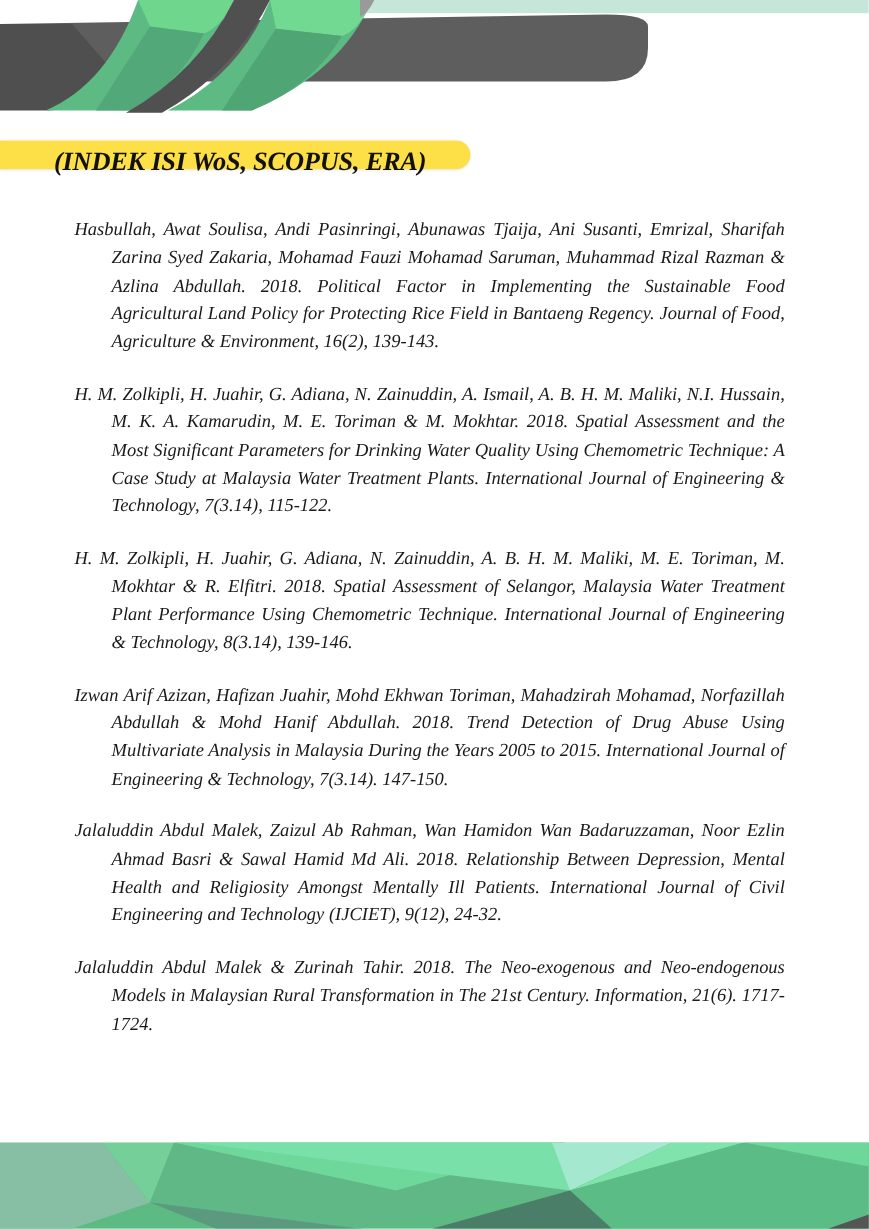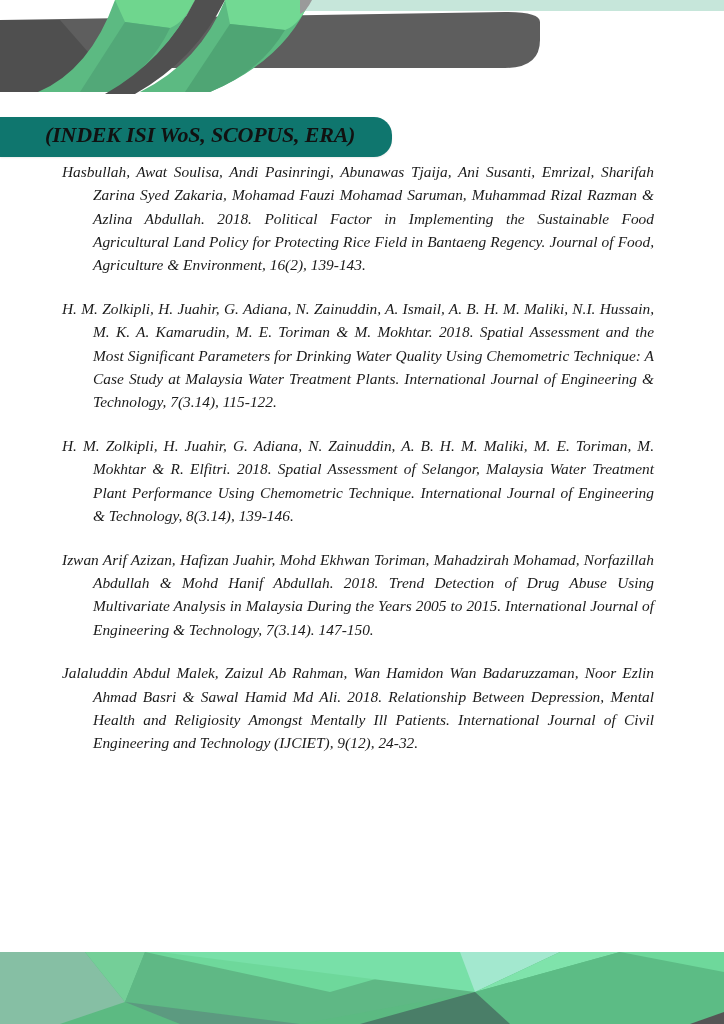--- a/index.html
+++ b/index.html
@@ -6,35 +6,35 @@
   body {
     width: 724px; height: 1024px; position: relative; overflow: hidden;
     background: #ffffff;
     font-family: "Liberation Serif", "DejaVu Serif", serif;
     color: #1a1a1a;
   }
   .top-deco { position: absolute; left: 0; top: 0; width: 724px; height: 100px; }
   .bottom-deco { position: absolute; left: 0; top: 952px; width: 724px; height: 72px; }
 
   .section-pill {
-    position: absolute; left: 0; top: 117px; width: 392px; height: 40px;
-    background: #0f766e;
+    position: absolute; left: 0; top: 117px; width: 392px; height: 24px;
+    background: #fde047;
     border-radius: 0 18px 18px 0;
     box-shadow: 0 1px 2px rgba(0,0,0,0.08);
   }
   .section-title {
     position: absolute; left: 45px; top: 4px;
     font-family: "Liberation Serif", serif;
     font-weight: bold; font-style: italic;
     font-size: 22px; line-height: 28px; color: #111;
     white-space: nowrap; letter-spacing: -0.2px;
   }
 
   .refs {
-    position: absolute; left: 62px; top: 160px; width: 592px;
+    position: absolute; left: 62px; top: 180px; width: 592px;
   }
   .ref {
     font-size: 15.4px; line-height: 23.3px;
     text-align: justify;
     padding-left: 31px; text-indent: -31px;
     margin: 0 0 20.5px 0;
   }
   .ref .body { font-style: oblique; }
   .ref .journal { font-style: italic; }
   .ref .tail { font-style: oblique; }
@@ -62,20 +62,21 @@
 <div class="section-pill">
   <span class="section-title">(INDEK ISI WoS, SCOPUS, ERA)</span>
 </div>
 
 <div class="refs">
   <p class="ref"><span class="body">Hasbullah, Awat Soulisa, Andi Pasinringi, Abunawas Tjaija, Ani Susanti, Emrizal, Sharifah Zarina Syed Zakaria, Mohamad Fauzi Mohamad Saruman, Muhammad Rizal Razman &amp; Azlina Abdullah. 2018. Political Factor in Implementing the Sustainable Food Agricultural Land Policy for Protecting Rice Field in Bantaeng Regency. </span><span class="journal">Journal of Food, Agriculture &amp; Environment</span><span class="tail">, 16(2), 139-143.</span></p>
   <p class="ref"><span class="body">H. M. Zolkipli, H. Juahir, G. Adiana, N. Zainuddin, A. Ismail, A. B. H. M. Maliki, N.I. Hussain, M. K. A. Kamarudin, M. E. Toriman &amp; M. Mokhtar. 2018. Spatial Assessment and the Most Significant Parameters for Drinking Water Quality Using Chemometric Technique: A Case Study at Malaysia Water Treatment Plants. </span><span class="journal">International Journal of Engineering &amp; Technology</span><span class="tail">, 7(3.14), 115-122.</span></p>
   <p class="ref"><span class="body">H. M. Zolkipli, H. Juahir, G. Adiana, N. Zainuddin, A. B. H. M. Maliki, M. E. Toriman, M. Mokhtar &amp; R. Elfitri. 2018. Spatial Assessment of Selangor, Malaysia Water Treatment Plant Performance Using Chemometric Technique. </span><span class="journal">International Journal of Engineering &amp; Technology</span><span class="tail">, 8(3.14), 139-146.</span></p>
   <p class="ref"><span class="body">Izwan Arif Azizan, Hafizan Juahir, Mohd Ekhwan Toriman, Mahadzirah Mohamad, Norfazillah Abdullah &amp; Mohd Hanif Abdullah. 2018. Trend Detection of Drug Abuse Using Multivariate Analysis in Malaysia During the Years 2005 to 2015. </span><span class="journal">International Journal of Engineering &amp; Technology</span><span class="tail">, 7(3.14). 147-150.</span></p>
   <p class="ref"><span class="body">Jalaluddin Abdul Malek, Zaizul Ab Rahman, Wan Hamidon Wan Badaruzzaman, Noor Ezlin Ahmad Basri &amp; Sawal Hamid Md Ali. 2018. Relationship Between Depression, Mental Health and Religiosity Amongst Mentally Ill Patients. </span><span class="journal">International Journal of Civil Engineering and Technology (IJCIET)</span><span class="tail">, 9(12), 24-32.</span></p>
+  <p class="ref"><span class="body">Jalaluddin Abdul Malek &amp; Zurinah Tahir. 2018. The Neo-exogenous and Neo-endogenous Models in Malaysian Rural Transformation in The 21st Century. </span><span class="journal">Information</span><span class="tail">, 21(6). 1717-1724.</span></p>
 </div>
 
 <svg class="bottom-deco" viewBox="0 0 724 72" preserveAspectRatio="none">
   <rect x="0" y="0" width="724" height="72" fill="#5cba82"></rect>
   <polygon points="0,0 85,0 125,50 60,72 0,72" fill="#86bfa4"></polygon>
   <polygon points="85,0 145,0 125,50" fill="#74cf98"></polygon>
   <polygon points="145,0 470,0 475,40 300,72 125,50" fill="#5fb885"></polygon>
   <polygon points="145,0 470,0 330,40" fill="#6ed89b"></polygon>
   <polygon points="160,0 470,0 475,40" fill="#78e0a8"></polygon>
   <polygon points="460,0 560,0 475,40" fill="#a3e8cf"></polygon>

